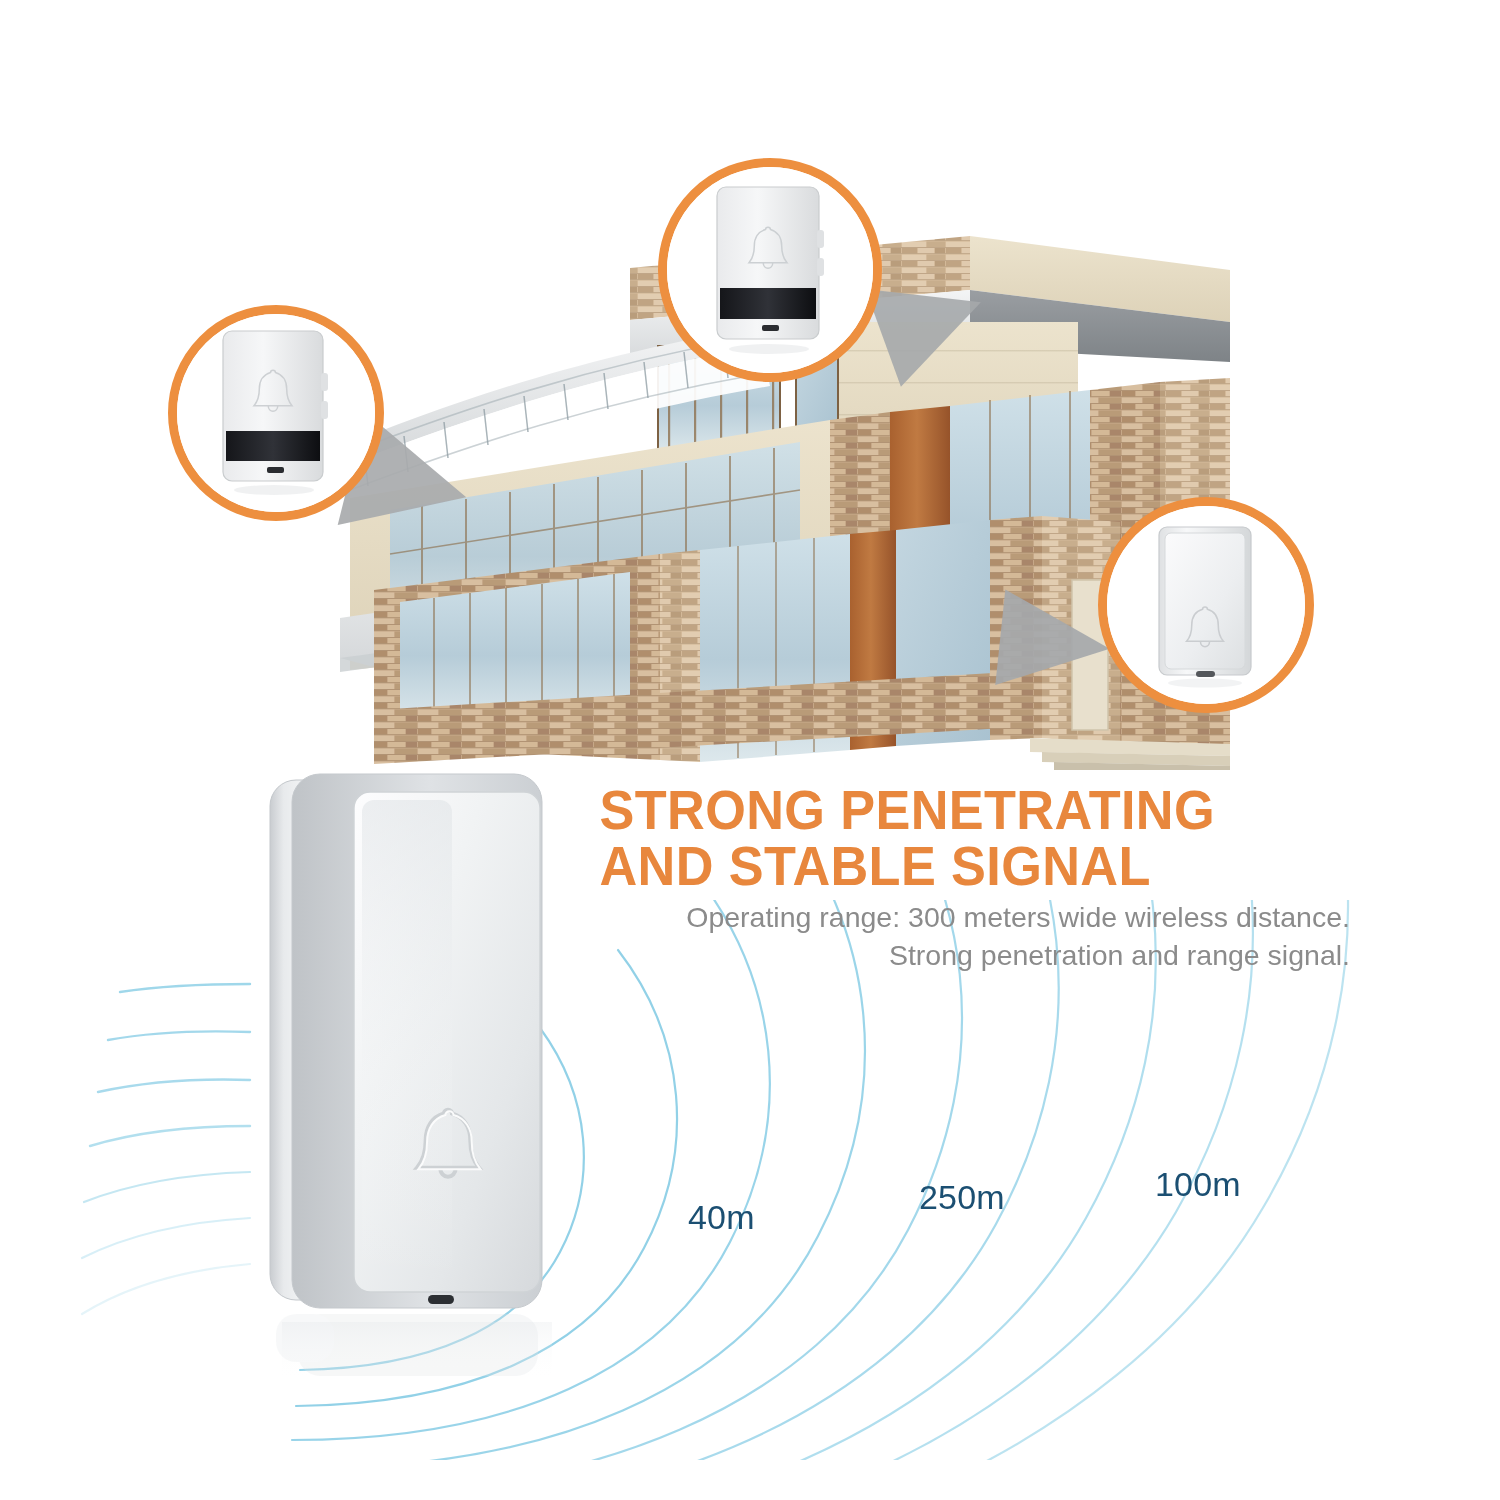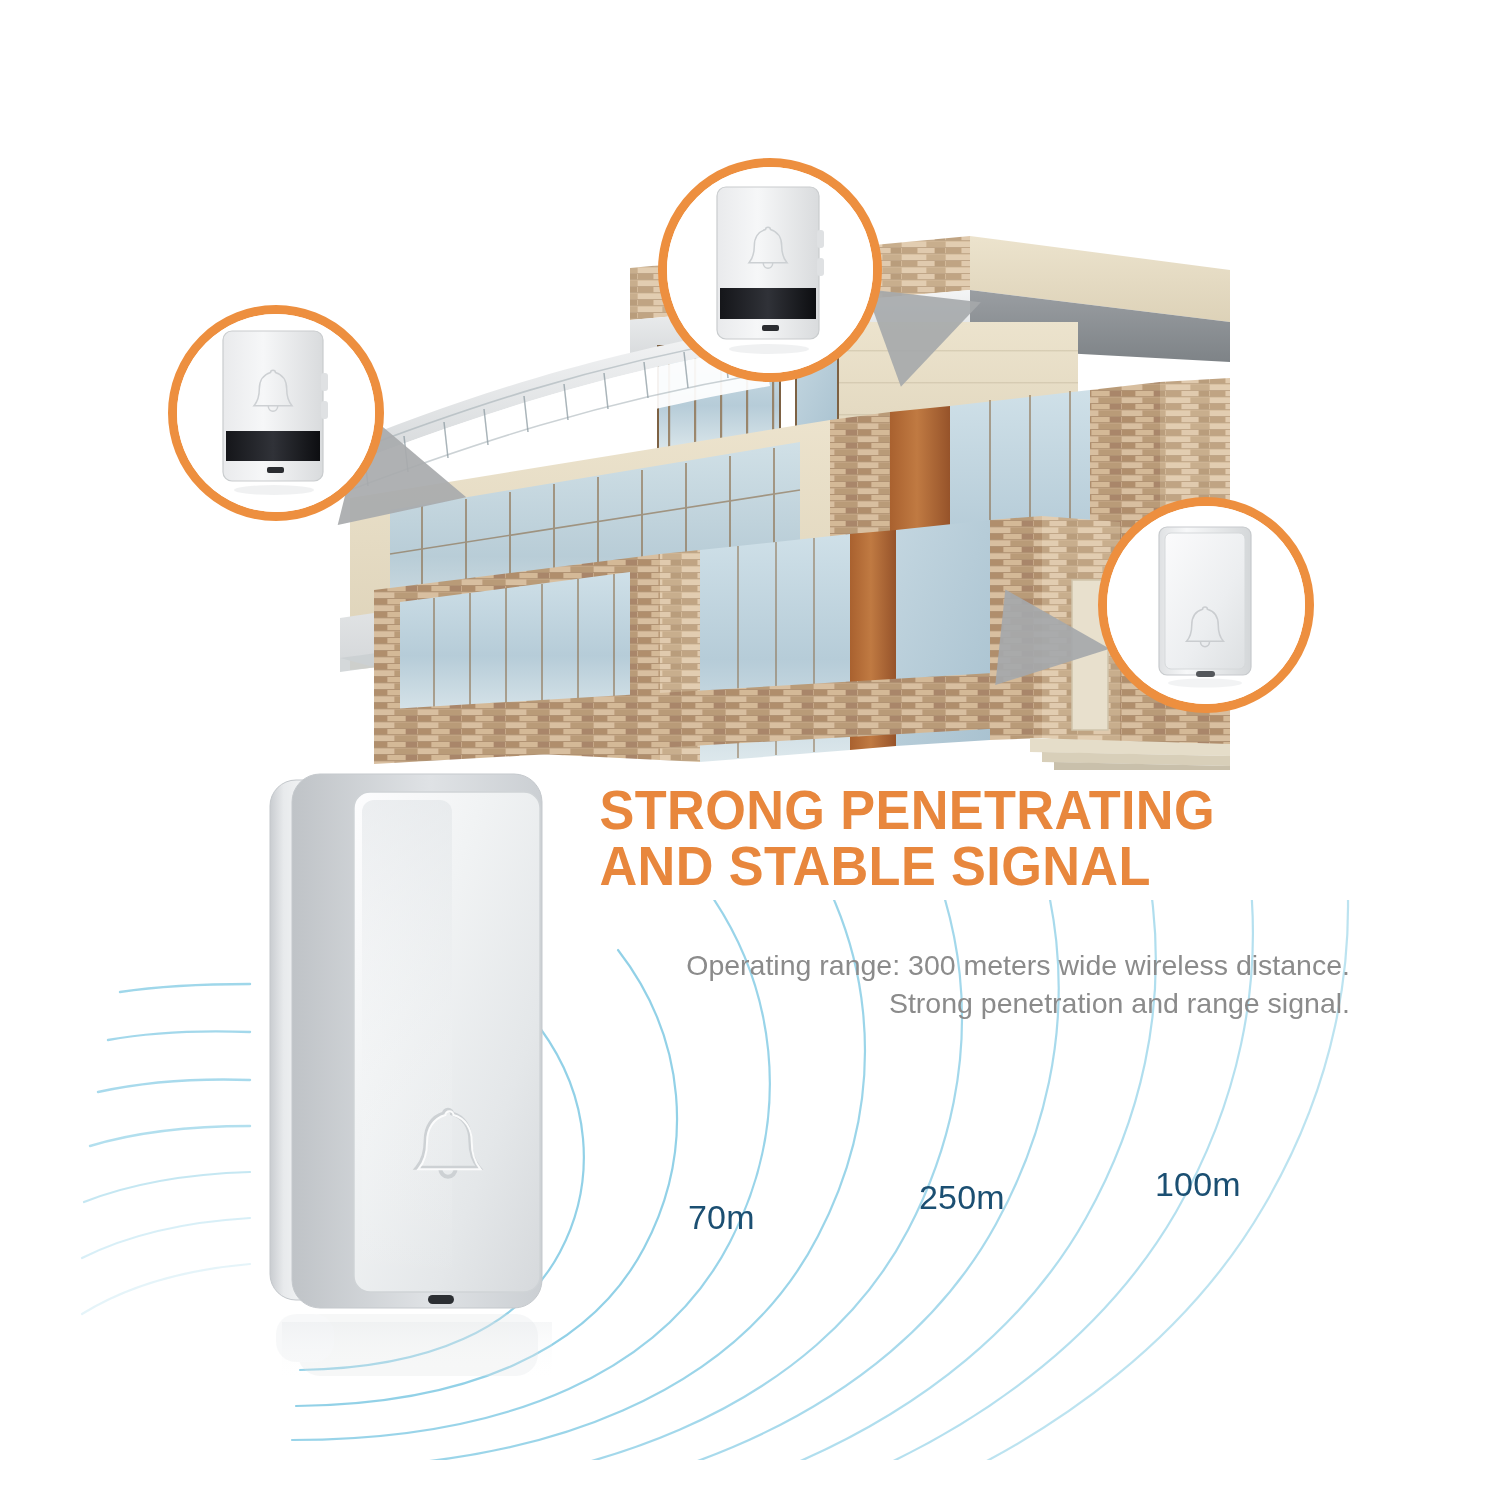--- a/index.html
+++ b/index.html
@@ -47,21 +47,21 @@
     position:absolute;left:560px;top:782px;width:790px;
     z-index:20;
   }
   .headline .l1,.headline .l2{
     display:block;color:#E8873D;font-weight:bold;
     font-size:55px;line-height:56px;letter-spacing:.4px;
     font-family:"Liberation Sans","DejaVu Sans",sans-serif;
     transform:scaleX(.95);transform-origin:right center;white-space:nowrap;
   }
   .subcopy{
-    position:absolute;left:560px;top:946px;width:790px;text-align:right;
+    position:absolute;left:560px;top:898px;width:790px;text-align:right;
     color:#8B8B8B;font-size:28.5px;line-height:38px;z-index:20;
   }
   .subcopy span{display:block;white-space:nowrap;}
 
   
   .waves{position:absolute;left:0px;top:900px;width:1460px;height:560px;z-index:4;}
   .dist-label{
     position:absolute;color:#1B4F72;font-size:34px;font-weight:normal;z-index:9;
     font-family:"Liberation Sans","DejaVu Sans",sans-serif;letter-spacing:.2px;
   }
@@ -363,21 +363,21 @@
       <path d="M250,84 C200,84 160,86 120,92" stroke-width="2.4" opacity=".75"></path>
       <path d="M250,132 C196,130 152,132 108,140" stroke-width="2.4" opacity=".72"></path>
       <path d="M250,180 C192,178 144,182 98,192" stroke-width="2.4" opacity=".68"></path>
       <path d="M250,226 C188,226 136,232 90,246" stroke-width="2.4" opacity=".6"></path>
       <path d="M250,272 C184,274 130,284 84,302" stroke-width="2.2" opacity=".45"></path>
       <path d="M250,318 C182,322 126,336 82,358" stroke-width="2.2" opacity=".3"></path>
       <path d="M250,364 C180,370 124,388 82,414" stroke-width="2.2" opacity=".2"></path>
     </g>
   </svg>
 
-  <div class="dist-label d90">70m</div>
+  <div class="dist-label d90">40m</div>
   <div class="dist-label d180">250m</div>
   <div class="dist-label d300">100m</div>
 
   <div class="product">
     <svg class="prod-svg" viewBox="0 0 310 620" xmlns="http://www.w3.org/2000/svg">
       <defs>
         <linearGradient id="pBack" x1="0" y1="0" x2="1" y2="0">
           <stop offset="0%" stop-color="#c9ccd0"></stop>
             <stop offset="22%" stop-color="#e8eaec"></stop>
           <stop offset="60%" stop-color="#f3f5f6"></stop>

